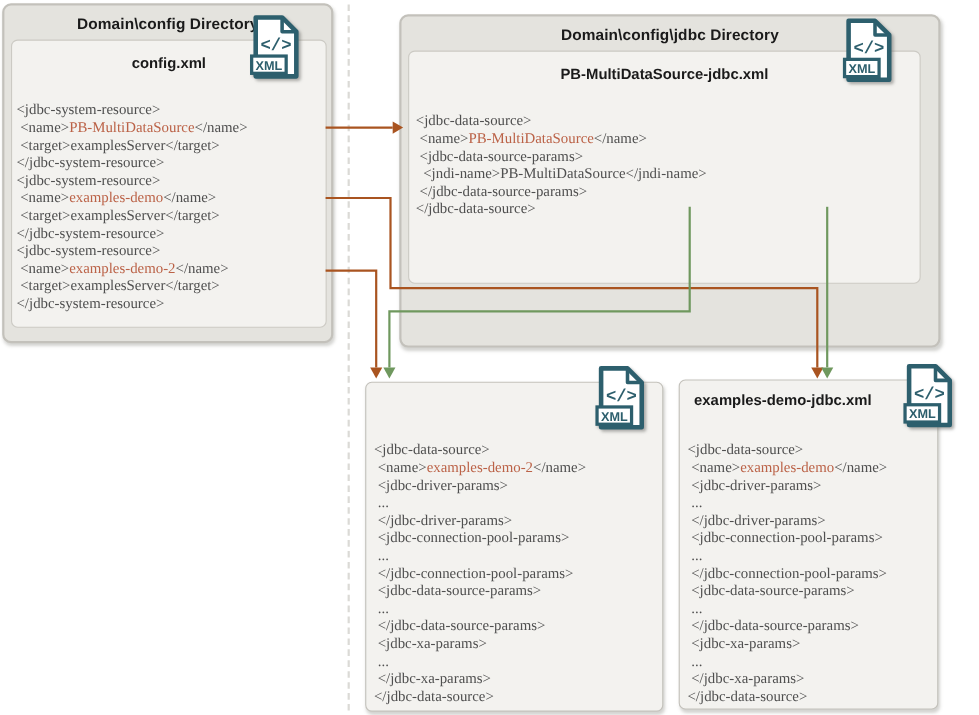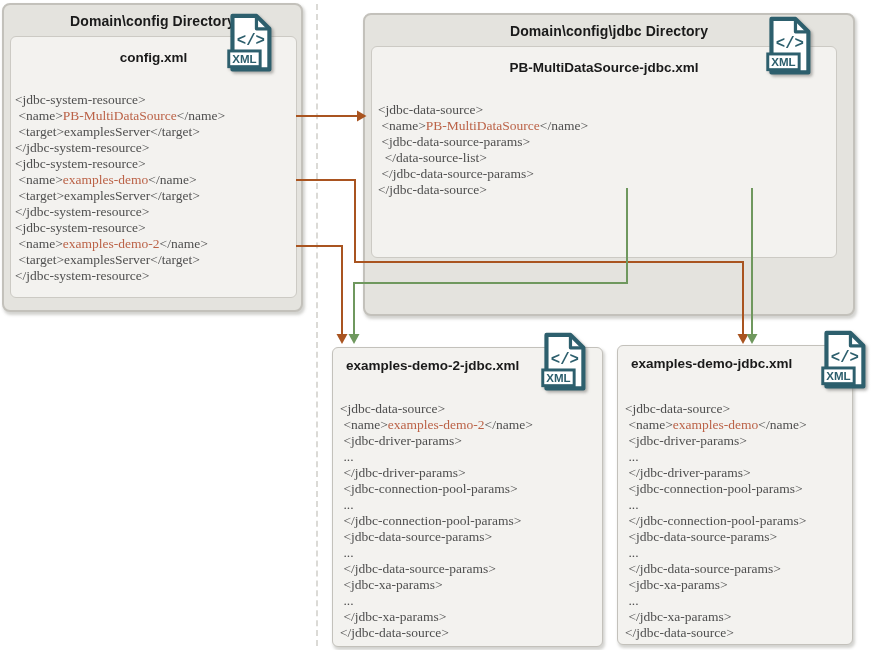--- a/index.html
+++ b/index.html
@@ -96,29 +96,28 @@
   </div>
 
   <div class="outer-box" style="left:363px; top:13px; width:492px; height:303px;">
     <div class="outer-header"><span class="domain-em">Domain</span><span>\config\jdbc Directory</span></div>
     <div class="inner-box" style="left:6px; top:31px; width:466px; height:212px;">
       <div class="inner-title">PB-MultiDataSource-jdbc.xml</div>
       <div class="code" style="left:6px; top:55px;">
           <div class="code-line"><span>&lt;jdbc-data-source&gt;</span></div>
           <div class="code-line"><span> &lt;name&gt;</span><span class="hl">PB-MultiDataSource</span><span>&lt;/name&gt;</span></div>
           <div class="code-line"><span> &lt;jdbc-data-source-params&gt;</span></div>
-          <div class="code-line"><span>  &lt;/data-source-list&gt;</span></div>
+          <div class="code-line"><span>  &lt;jndi-name&gt;PB-MultiDataSource&lt;/jndi-name&gt;</span></div>
           <div class="code-line"><span> &lt;/jdbc-data-source-params&gt;</span></div>
           <div class="code-line"><span>&lt;/jdbc-data-source&gt;</span></div>
         </div>
     </div>
   </div>
 
   <div class="file-box" style="left:332px; top:347px; width:271px; height:300px;">
-    <div class="file-title">examples-demo-2-jdbc.xml</div>
     <div class="code" style="left:7px; top:53px;">
         <div class="code-line"><span>&lt;jdbc-data-source&gt;</span></div>
         <div class="code-line"><span> &lt;name&gt;</span><span class="hl">examples-demo-2</span><span>&lt;/name&gt;</span></div>
         <div class="code-line"><span> &lt;jdbc-driver-params&gt;</span></div>
         <div class="code-line"><span> ...</span></div>
         <div class="code-line"><span> &lt;/jdbc-driver-params&gt;</span></div>
         <div class="code-line"><span> &lt;jdbc-connection-pool-params&gt;</span></div>
         <div class="code-line"><span> ...</span></div>
         <div class="code-line"><span> &lt;/jdbc-connection-pool-params&gt;</span></div>
         <div class="code-line"><span> &lt;jdbc-data-source-params&gt;</span></div>

